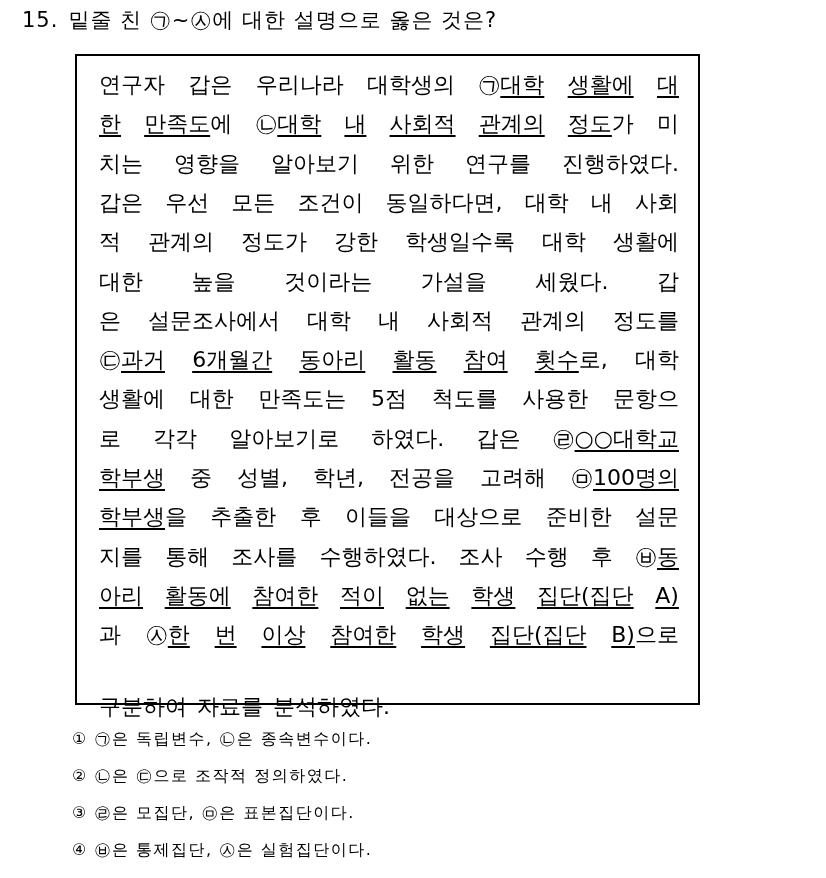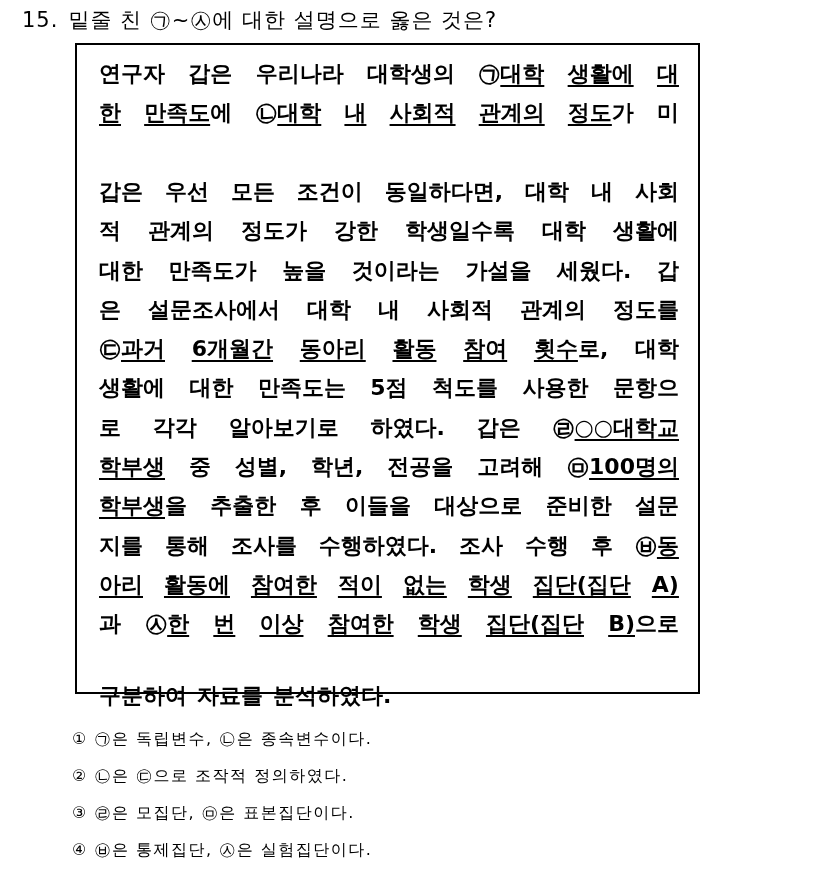--- a/index.html
+++ b/index.html
@@ -4,22 +4,22 @@
 <style>
   html, body { margin: 0; padding: 0; background: #ffffff; }
   body { width: 826px; height: 878px; position: relative; overflow: hidden; color: #000; }
   .question {
     position: absolute; left: 22px; top: 4px; width: 780px;
     font-family: "DejaVu Sans", "Liberation Sans", sans-serif;
     font-size: 21px; line-height: 32px; white-space: nowrap; letter-spacing: 1px;
   }
   .qnum { margin-right: 10px; text-align: center; }
   .passage {
-    position: absolute; left: 75px; top: 43px; width: 621px; height: 647px;
-    border: 2px solid #000; box-sizing: content-box; font-weight: bold;
+    position: absolute; left: 75px; top: 54px; width: 621px; height: 647px;
+    border: 2px solid #000; box-sizing: content-box;
   }
   .pline {
     position: absolute; left: 22px; width: 580px; height: 38px;
     font-family: "DejaVu Sans", "Liberation Sans", sans-serif;
     font-size: 22px; line-height: 38px; white-space: nowrap;
     display: flex; justify-content: space-between;
   }
   .pline.last { justify-content: flex-start; gap: 10px; margin-top: 32px; }
   .seg { display: inline-block; }
   .u { text-decoration: underline; text-decoration-thickness: 2px; text-underline-offset: 4px; }
@@ -50,20 +50,28 @@
     <div class="pline" style="top: 49.3px;">
       <span class="seg"><span class="u">한</span></span>
       <span class="seg"><span class="u">만족도</span><span>에</span></span>
       <span class="seg"><span>㉡</span><span class="u">대학</span></span>
       <span class="seg"><span class="u">내</span></span>
       <span class="seg"><span class="u">사회적</span></span>
       <span class="seg"><span class="u">관계의</span></span>
       <span class="seg"><span class="u">정도</span><span>가</span></span>
       <span class="seg"><span>미</span></span>
     </div>
+    <div class="pline" style="top: 88.6px;">
+      <span class="seg"><span>치는</span></span>
+      <span class="seg"><span>영향을</span></span>
+      <span class="seg"><span>알아보기</span></span>
+      <span class="seg"><span>위한</span></span>
+      <span class="seg"><span>연구를</span></span>
+      <span class="seg"><span>진행하였다.</span></span>
+    </div>
     <div class="pline" style="top: 127.9px;">
       <span class="seg"><span>갑은</span></span>
       <span class="seg"><span>우선</span></span>
       <span class="seg"><span>모든</span></span>
       <span class="seg"><span>조건이</span></span>
       <span class="seg"><span>동일하다면,</span></span>
       <span class="seg"><span>대학</span></span>
       <span class="seg"><span>내</span></span>
       <span class="seg"><span>사회</span></span>
     </div>
@@ -71,21 +79,20 @@
       <span class="seg"><span>적</span></span>
       <span class="seg"><span>관계의</span></span>
       <span class="seg"><span>정도가</span></span>
       <span class="seg"><span>강한</span></span>
       <span class="seg"><span>학생일수록</span></span>
       <span class="seg"><span>대학</span></span>
       <span class="seg"><span>생활에</span></span>
     </div>
     <div class="pline" style="top: 206.5px;">
       <span class="seg"><span>대한</span></span>
-      <span class="seg"><span>만족도가</span></span>
       <span class="seg"><span>높을</span></span>
       <span class="seg"><span>것이라는</span></span>
       <span class="seg"><span>가설을</span></span>
       <span class="seg"><span>세웠다.</span></span>
       <span class="seg"><span>갑</span></span>
     </div>
     <div class="pline" style="top: 245.8px;">
       <span class="seg"><span>은</span></span>
       <span class="seg"><span>설문조사에서</span></span>
       <span class="seg"><span>대학</span></span>

